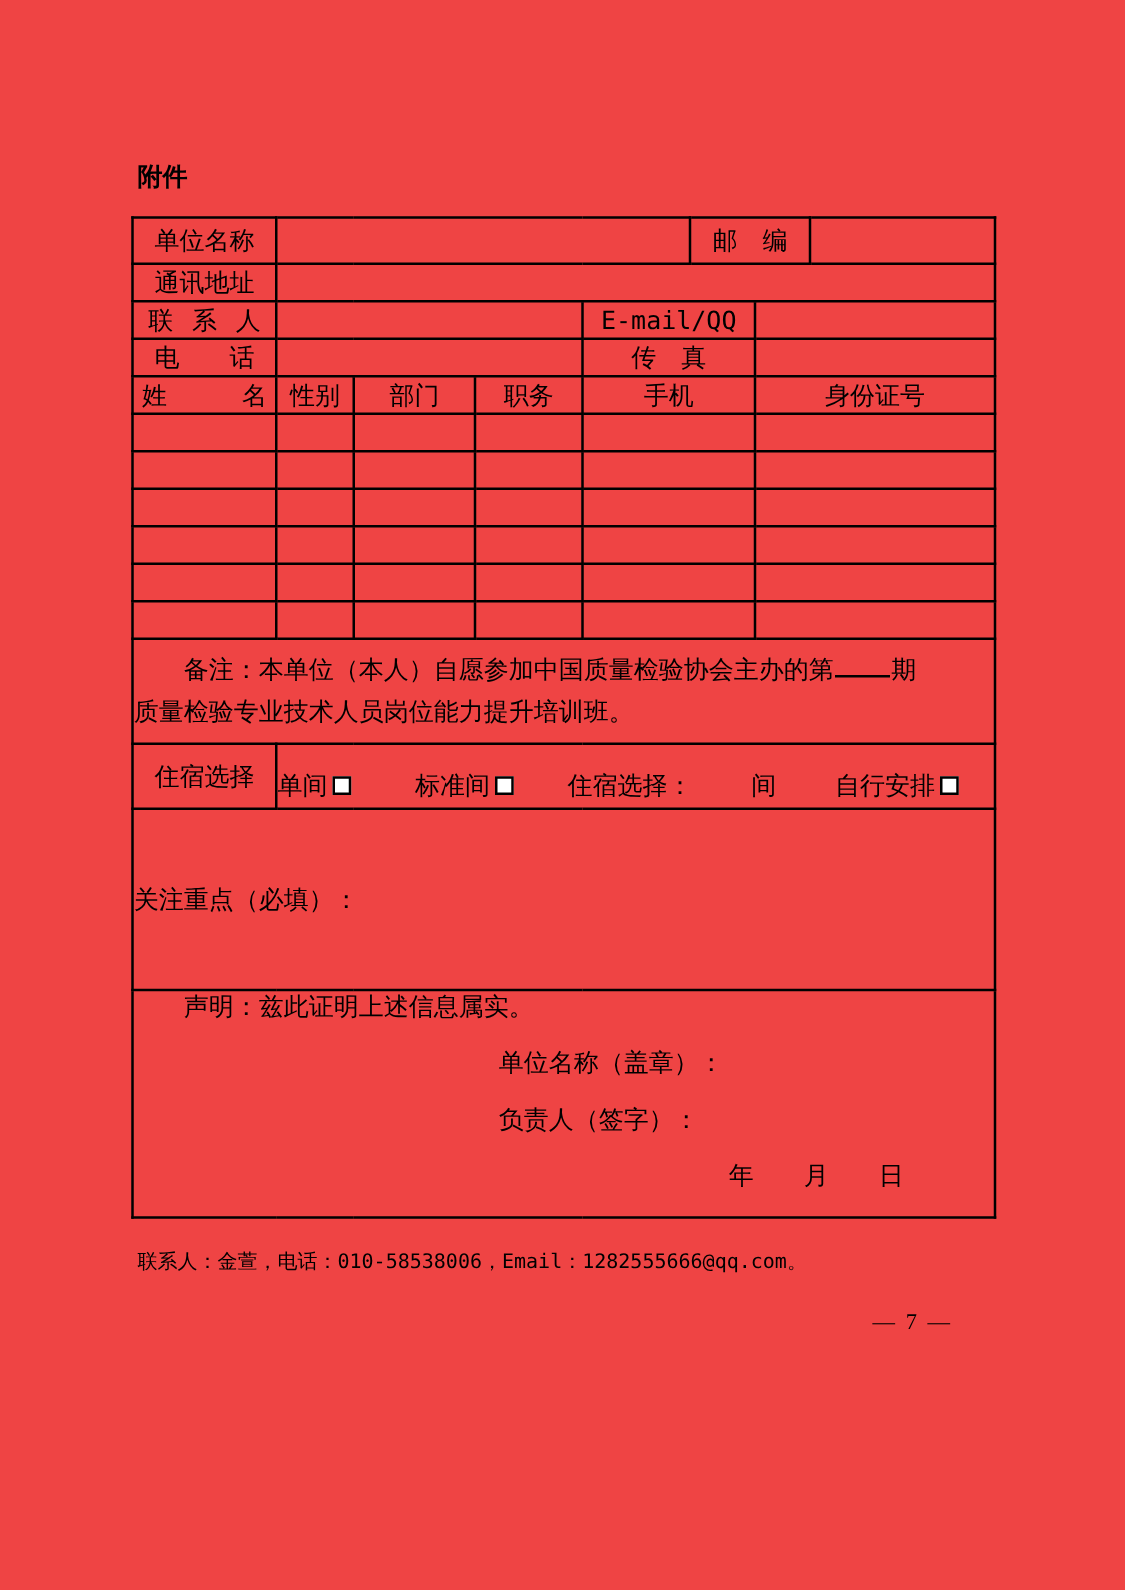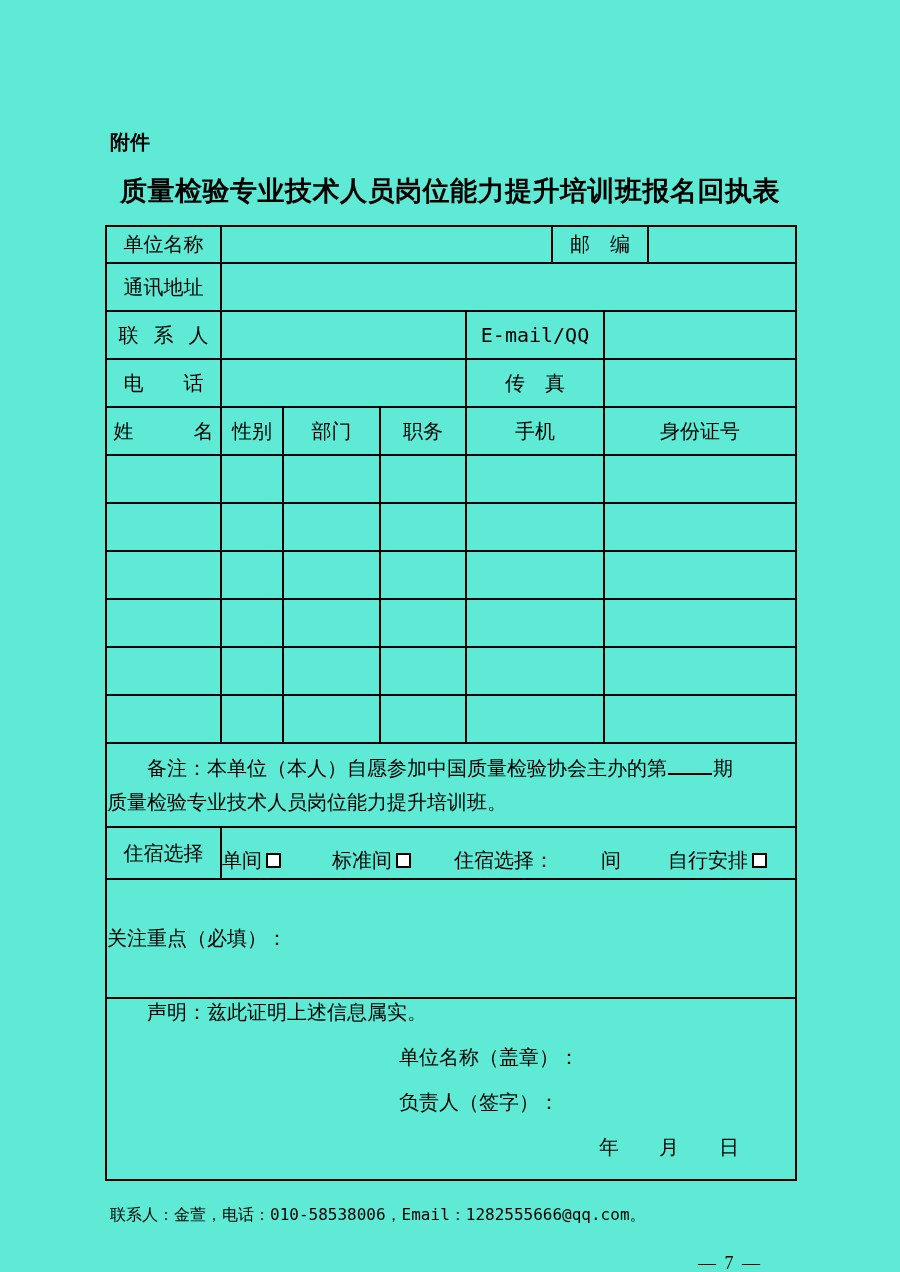--- a/index.html
+++ b/index.html
@@ -1,20 +1,20 @@
 <!DOCTYPE html>
 <html><head>
 <meta charset="utf-8">
 <style>
   * { margin:0; padding:0; box-sizing:border-box; }
   html,body { background:#ffffff; }
   .page {
     position:relative;
     width:900px; height:1272px;
-    background:#5eead4;
+    background:#ef4444;
     color:#000;
     font-family:"Liberation Serif","DejaVu Serif",serif;
     overflow:hidden;
   }
   .attachment {
     margin:130px 0 0 110px;
     font-family:"Liberation Sans","DejaVu Sans",sans-serif;
     font-weight:bold;
     font-size:20px;
     line-height:24px;
@@ -36,45 +36,45 @@
   }
   table.form-table td {
     border:2px solid #000;
     font-size:20px;
     padding:0;
     vertical-align:middle;
   }
   .c { text-align:center; }
   .pre { white-space:pre; }
   .h37 td { height:37px; }
-  .h38 td { height:48px; }
+  .h38 td { height:30px; }
   .h40 td { height:52px; }
   .h88 td { height:84px; }
-  .h147 td { height:119px; }
+  .h147 td { height:145px; }
   .h178 td { height:176px; }
   .mono { font-family:"DejaVu Sans Mono",monospace; font-size:19px; }
   
   .remark-cell { padding:6px 12px 4px 12px; line-height:34px; font-size:21px; }
   .remark-l1 { text-indent:2em; white-space:nowrap; }
   .blank-line { display:inline-block; width:44px; border-bottom:2px solid #000; height:1em; margin:0 1px; }
   
   .acc-cell { padding-left:16px; font-size:21px; }
   .acc-seg { display:inline-block; }
   .cb { display:inline-block; width:15px; height:15px; border:2px solid #000; margin-left:4px; vertical-align:-1px; background:#fff; }
   .gap46 { margin-right:46px; }
   .gap38 { margin-right:38px;margin-top:14px; }
   .gap42 { margin-right:42px; }
   
   .focus-cell { vertical-align:top; padding:10px 12px; font-size:21px; }
   
   .decl-cell { vertical-align:top; padding:10px 0 0 10px; font-size:21px; }
   .decl-line { line-height:26px; margin-bottom:19px; }
   .decl-statement { text-indent:2em; }
   .decl-seal, .decl-sign { margin-left:292px; }
-  .decl-date { text-align:right; padding-right:56px; }
+  .decl-date { text-align:right; padding-right:72px; }
   .footer {
     margin:20px 0 0 110px;
     font-family:"DejaVu Sans Mono","Liberation Serif",serif;
     font-size:16px;
     line-height:28px;
   }
   .pagenum {
     margin-top:24px;
     text-align:right;
     padding-right:138px;
@@ -82,21 +82,20 @@
     letter-spacing:2px;
   }
 </style>
 </head>
 <body>
 
 <div class="page">
 
   <div class="attachment">附件</div>
 
-  <div class="title">质量检验专业技术人员岗位能力提升培训班报名回执表</div>
 
   <table class="form-table">
     <colgroup>
       <col style="width:115px">
         <col style="width:62px">
         <col style="width:97px">
         <col style="width:86px">
       <col style="width:86px">
         <col style="width:52px">
         <col style="width:44px">

